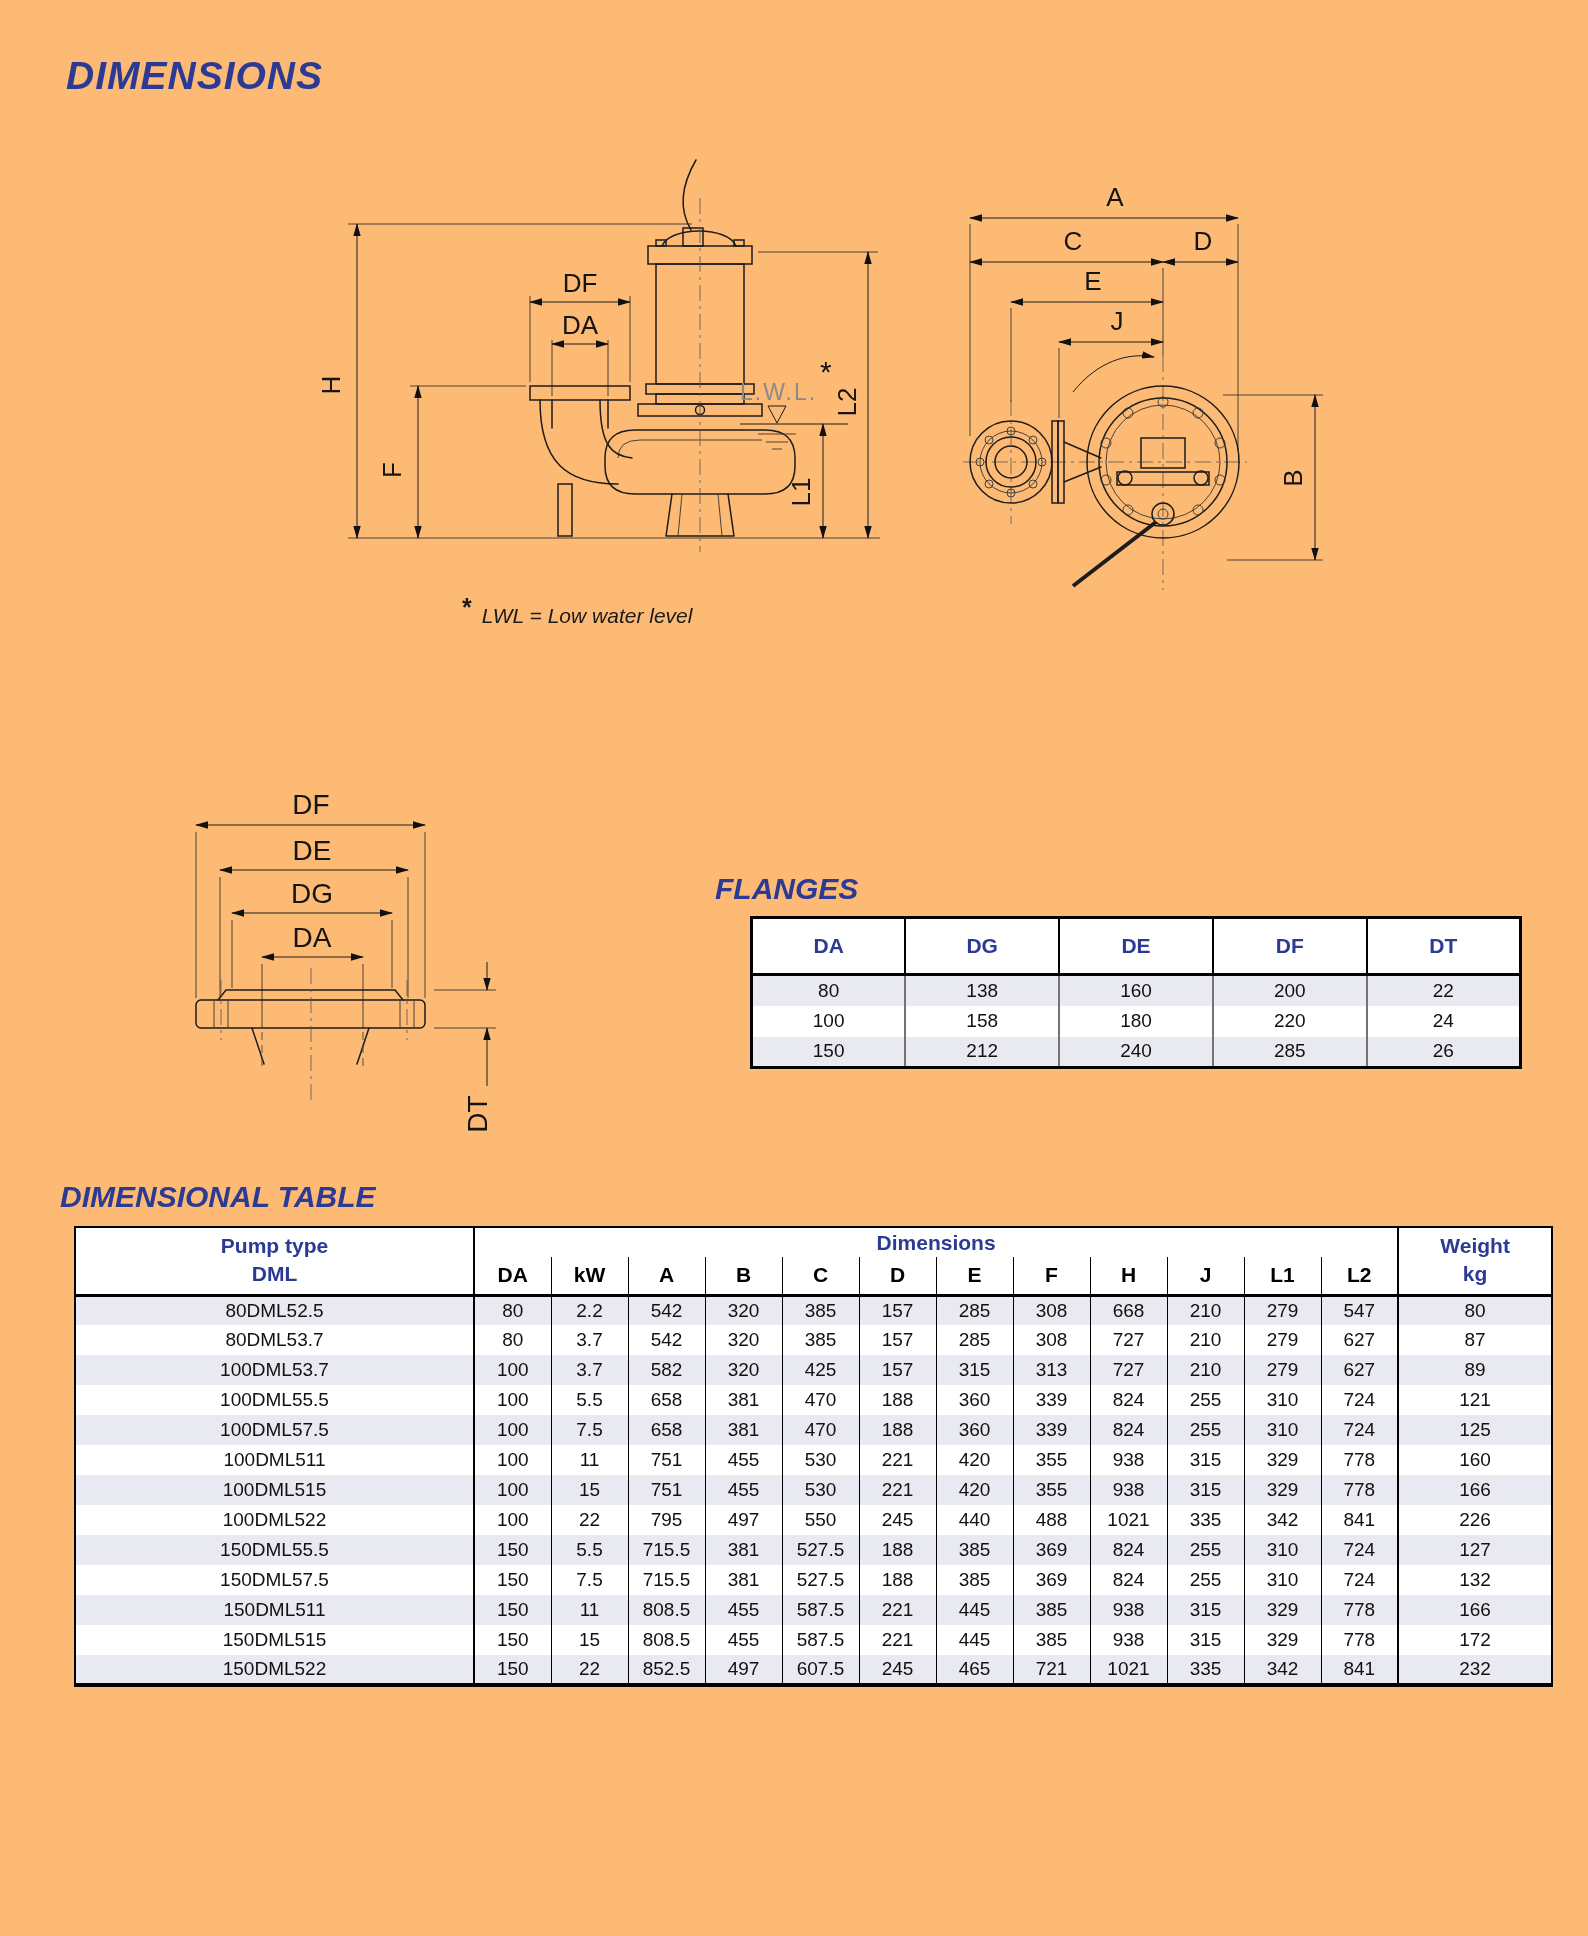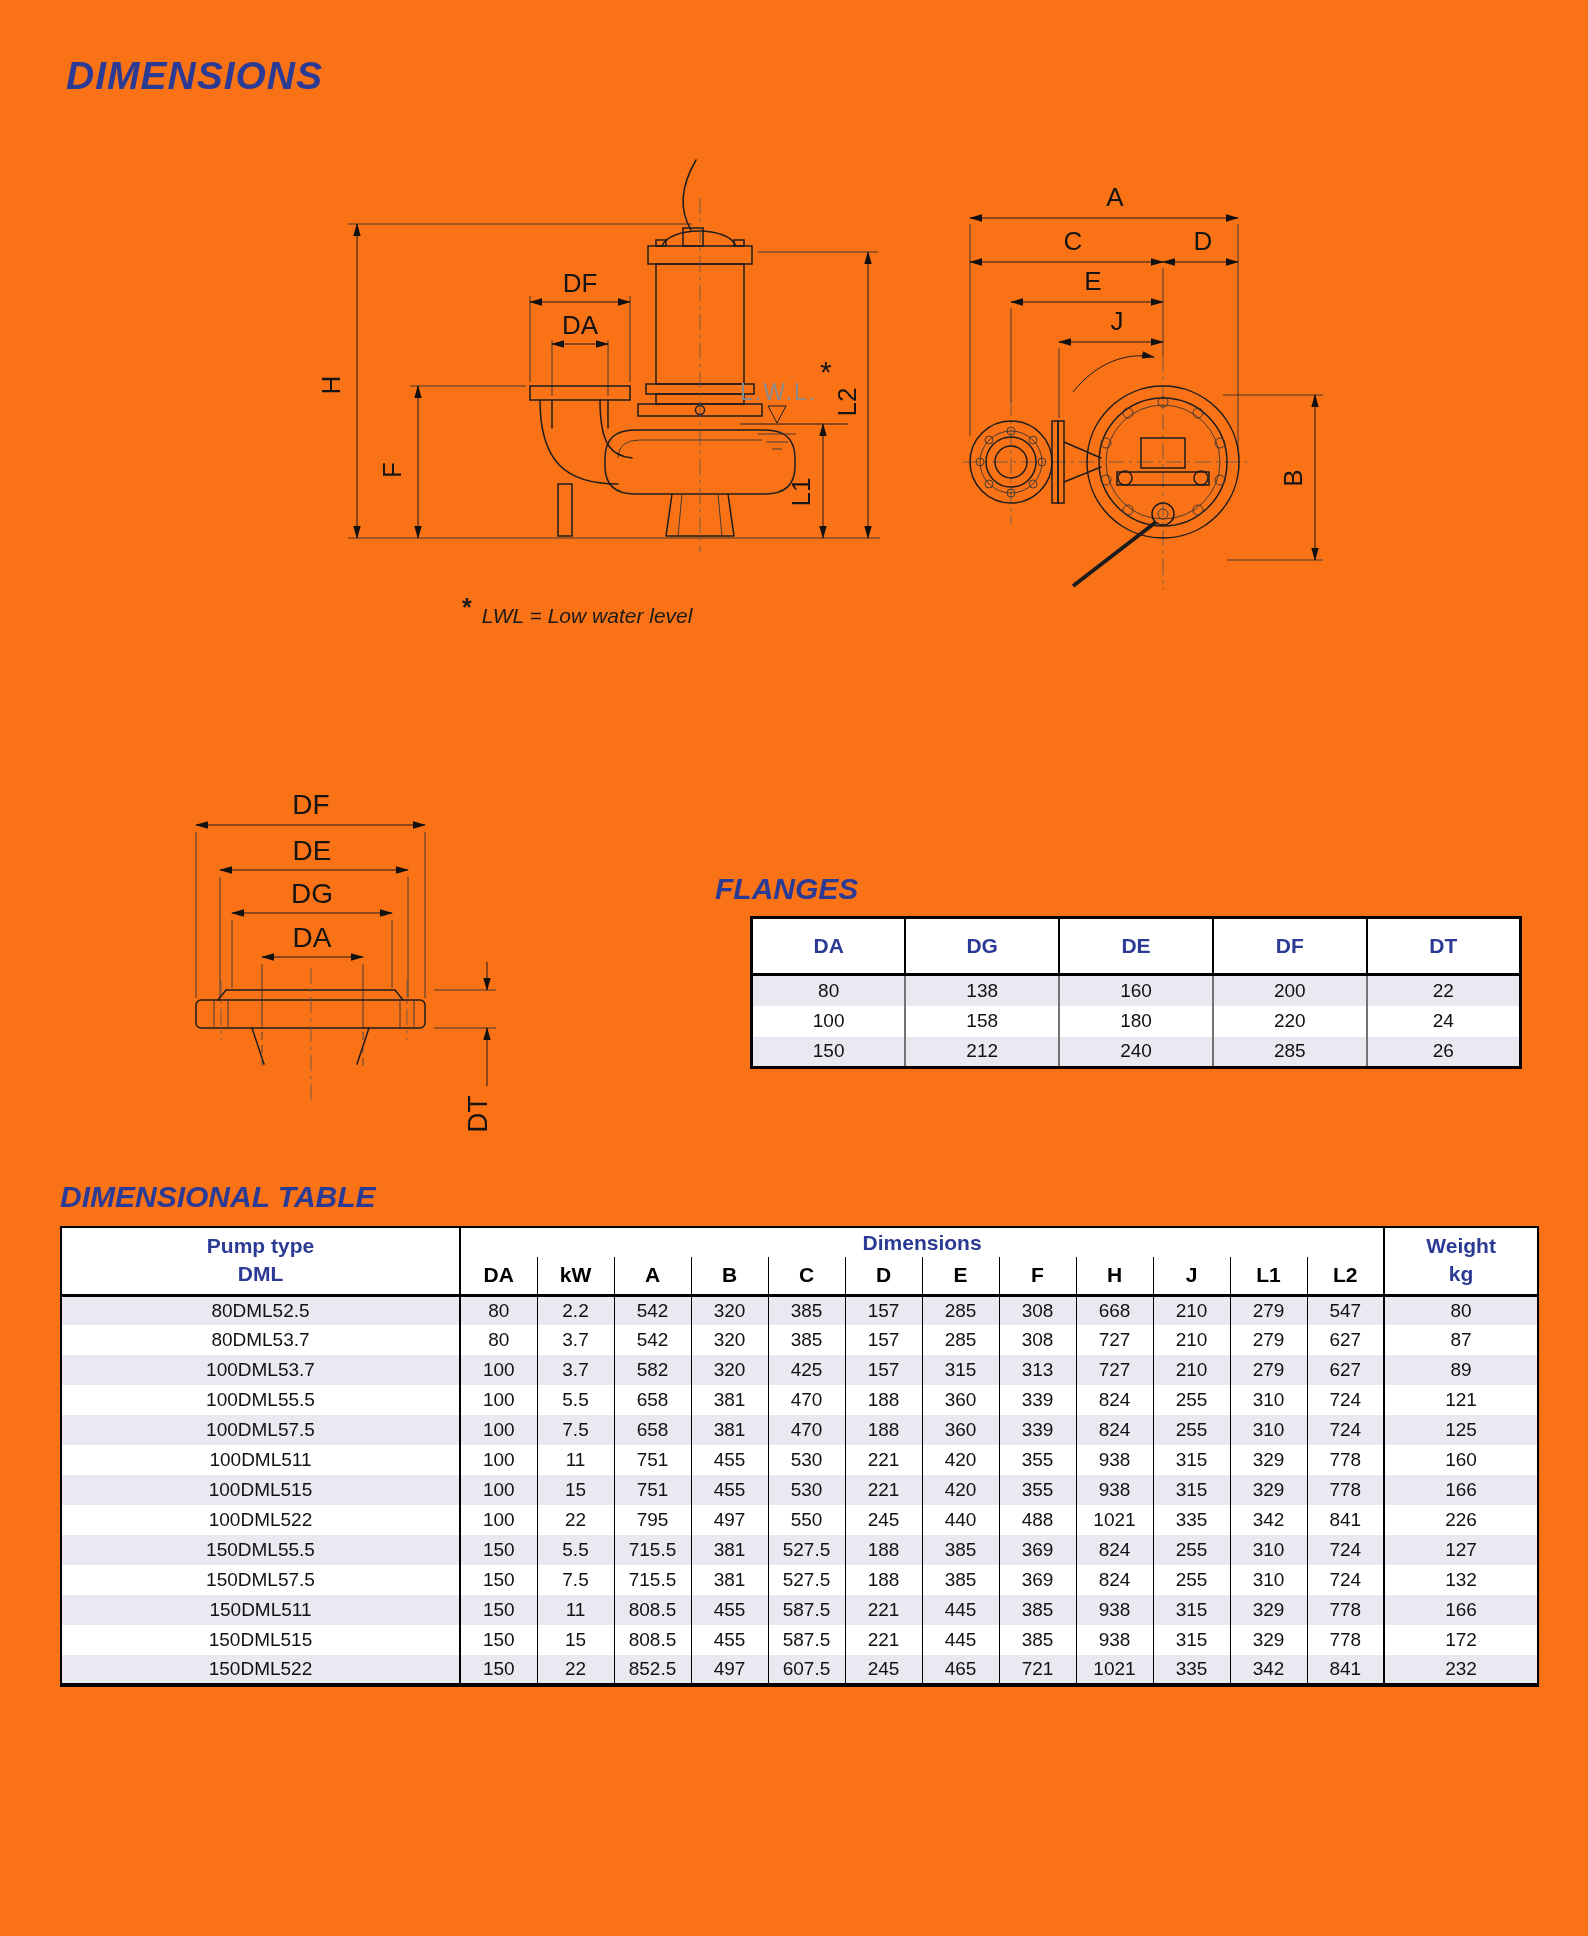--- a/index.html
+++ b/index.html
@@ -1,17 +1,17 @@
 <!DOCTYPE html>
 <html><head>
 <meta charset="utf-8">
 <style>
   *{margin:0;padding:0;box-sizing:border-box}
   body{background:#ffffff;font-family:"Liberation Sans",sans-serif;color:#111}
-  .page{position:relative;width:1588px;height:1936px;background:#f97316;overflow:hidden}
+  .page{position:relative;width:1588px;height:1936px;background:#fdba74;overflow:hidden}
   .blue-head{color:#2b3a94;font-style:italic;font-weight:bold;font-family:"Liberation Sans",sans-serif}
   .title{position:absolute;left:66px;top:54px;font-size:39px;letter-spacing:1px}
   .flanges-heading{position:absolute;left:715px;top:872px;font-size:30px}
   .dim-heading{position:absolute;left:60px;top:1180px;font-size:30px}
   .footnote{position:absolute;left:462px;top:600px;font-size:21px;font-style:italic;color:#1a1a1a}
   .footnote .star{font-style:normal;font-weight:bold;font-size:25px;position:relative;top:-7px;margin-right:10px}
 
   svg.drw{position:absolute}
   svg .e{stroke:#1c1c1c;stroke-width:1.5;fill:none;stroke-linecap:round}
   svg .t{stroke:#333;stroke-width:.9;fill:none}
@@ -25,21 +25,21 @@
   svg text.big{font-size:28px}
 
   table{border-collapse:collapse;table-layout:fixed;background:#fff}
   .flanges-table{position:absolute;left:750px;top:916px;width:772px;border:3px solid #000}
   .flanges-table th{height:57px;border-left:2px solid #000;border-bottom:3.5px solid #000;color:#2b3a94;font-weight:bold;font-size:21px;text-align:center;background:#fff}
   .flanges-table th:first-child{border-left:none}
   .flanges-table td{height:31px;border-left:2px solid #737373;text-align:center;font-size:19px;color:#111}
   .flanges-table td:first-child{border-left:none}
   .flanges-table tbody tr:nth-child(odd){background:#e9e9f1}
 
-  .dim-table{position:absolute;left:60px;top:1226px;width:1237px;border:2.5px solid #000;border-bottom:4.5px solid #000}
+  .dim-table{position:absolute;left:74px;top:1226px;width:1237px;border:2.5px solid #000;border-bottom:4.5px solid #000}
   .dim-table thead tr.r1{height:30px}
   .dim-table thead tr.r2{height:38px}
   .dim-table thead th{font-weight:bold}
   .dim-table .pump-head{border-right:2px solid #000;border-bottom:3.5px solid #000;vertical-align:middle}
   .dim-table .weight-head{border-left:2px solid #000;border-bottom:3.5px solid #000;vertical-align:middle}
   .head-stack{display:flex;flex-direction:column;justify-content:space-between;height:62px;padding:4px 0 6px;color:#2b3a94;font-size:21px}
   .dim-table .dims-head{color:#2b3a94;font-size:21px;vertical-align:top;padding-top:3px;text-align:center}
   .dim-table tr.r2 th{border-left:1.3px solid #000;border-bottom:3.5px solid #000;color:#000;font-size:21px;vertical-align:bottom;padding-bottom:7px;text-align:center}
   .dim-table tr.r2 th:first-child{border-left:2px solid #000}
   .dim-table tbody td{height:30px;border-left:1.3px solid #000;text-align:center;font-size:19px;color:#111;padding:0}

